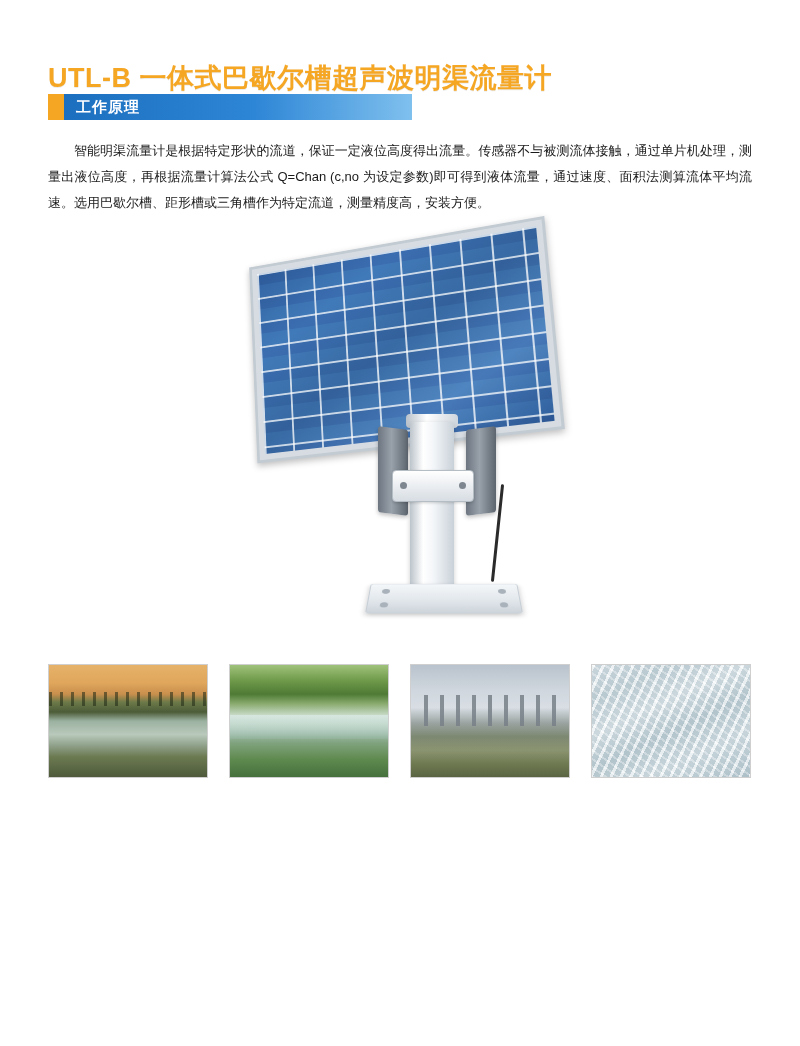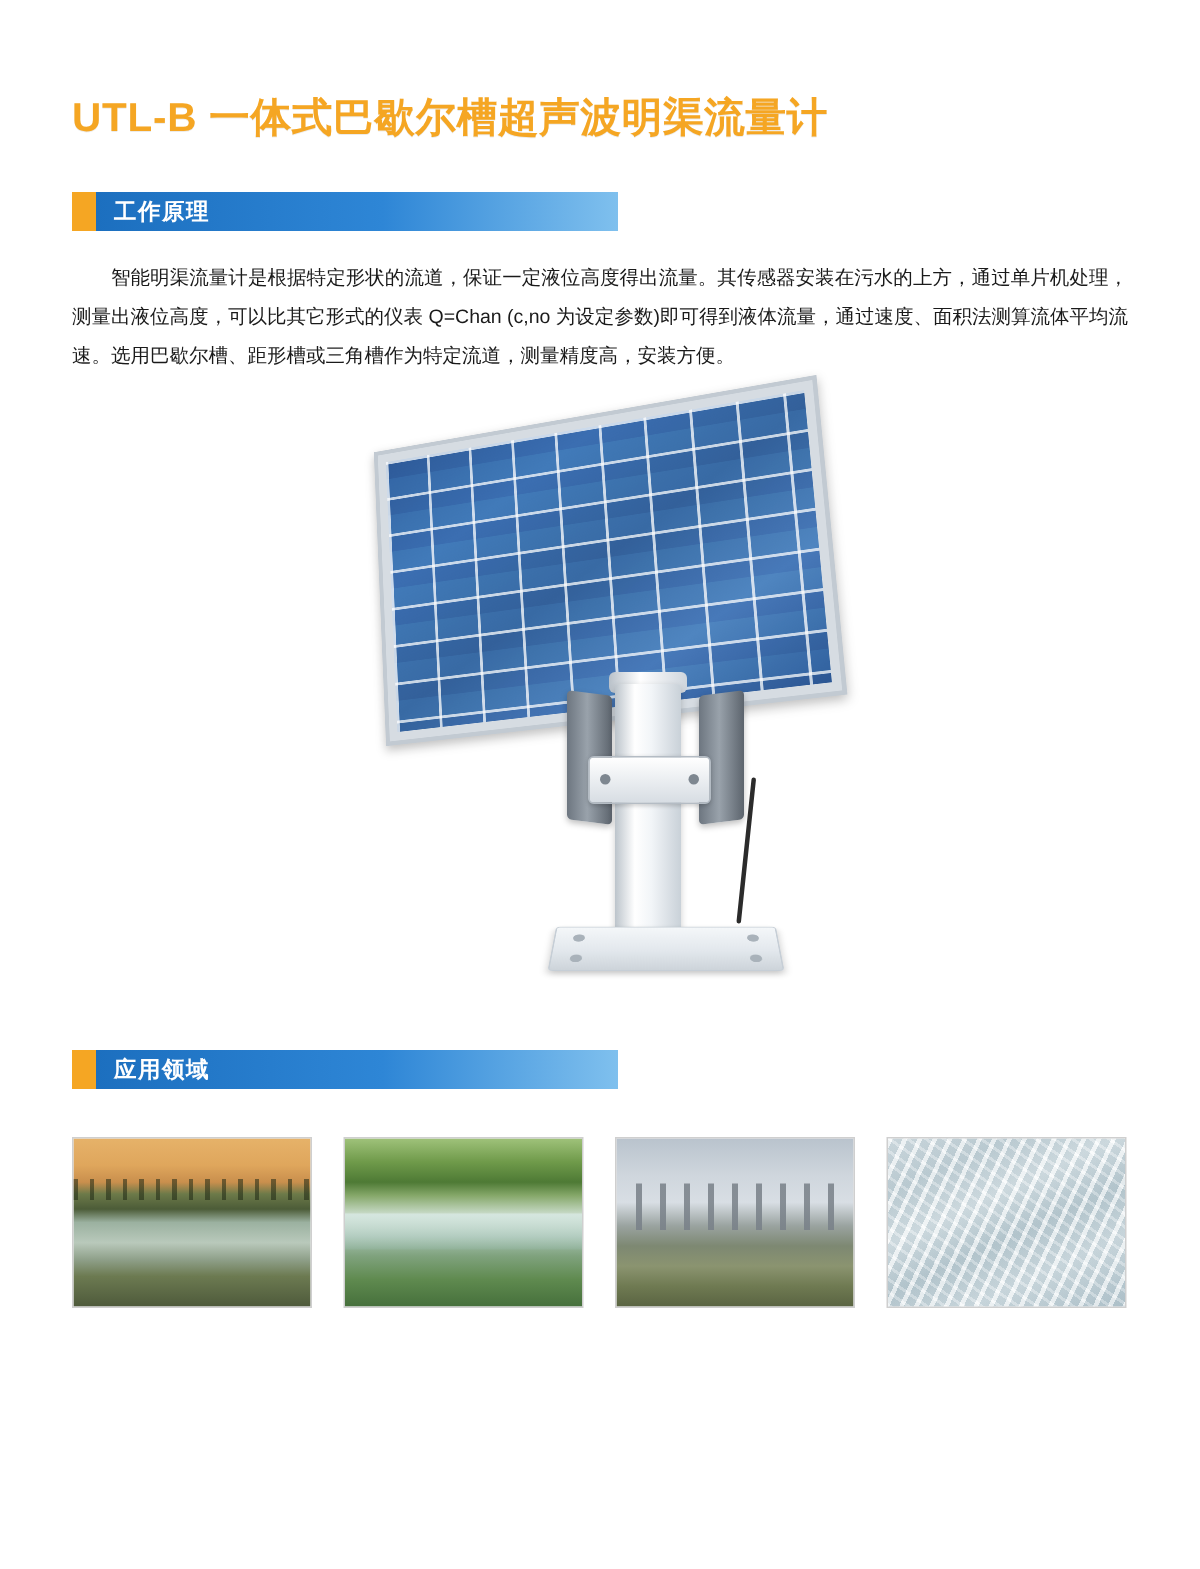--- a/index.html
+++ b/index.html
@@ -31,21 +31,20 @@
     font-size: 27px;
     font-weight: bold;
     color: #F5A623;
     letter-spacing: 0.5px;
     line-height: 1.2;
     text-shadow: 0 1px 0 rgba(0,0,0,0.08);
   }
 
   
   .section-head {
-    margin-top: 34px;
     height: 26px;
     display: flex;
     align-items: stretch;
     width: 364px;
     position: relative;
   }
   .section-head .tab {
     width: 16px;
     background: #F5A623;
     flex: 0 0 16px;
@@ -293,21 +292,21 @@
 
   <h1 class="doc-title">UTL-B 一体式巴歇尔槽超声波明渠流量计</h1>
 
   <div class="section-head">
     <div class="tab"></div>
     <div class="bar">
       <span>工作原理</span>
     </div>
   </div>
 
-  <p class="para">智能明渠流量计是根据特定形状的流道，保证一定液位高度得出流量。其传感器安装在污水的上方，通过单片机处理，测量出液位高度，可以比其它形式的仪表 Q=Chan (c,no 为设定参数)即可得到液体流量，通过速度、面积法测算流体平均流速。选用巴歇尔槽、距形槽或三角槽作为特定流道，测量精度高，安装方便。</p>
+  <p class="para">智能明渠流量计是根据特定形状的流道，保证一定液位高度得出流量。传感器不与被测流体接触，通过单片机处理，测量出液位高度，再根据流量计算法公式 Q=Chan (c,no 为设定参数)即可得到液体流量，通过速度、面积法测算流体平均流速。选用巴歇尔槽、距形槽或三角槽作为特定流道，测量精度高，安装方便。</p>
 
   <div class="product-figure">
 
     <div class="solar-wrap">
       <div class="solar-frame">
         <div class="solar-cells"></div>
       </div>
     </div>
 
     <div class="mount-wrap">
@@ -323,26 +322,20 @@
       <div class="base">
         <div class="hole h1"></div>
         <div class="hole h2"></div>
         <div class="hole h3"></div>
         <div class="hole h4"></div>
       </div>
     </div>
 
   </div>
 
-  <div class="section-head">
-    <div class="tab"></div>
-    <div class="bar">
-      <span>应用领域</span>
-    </div>
-  </div>
 
 
   <div class="photo-strip">
     <div class="photo photo-1"></div>
     <div class="photo photo-2"></div>
     <div class="photo photo-3"></div>
     <div class="photo photo-4"></div>
   </div>
 
 </div>

